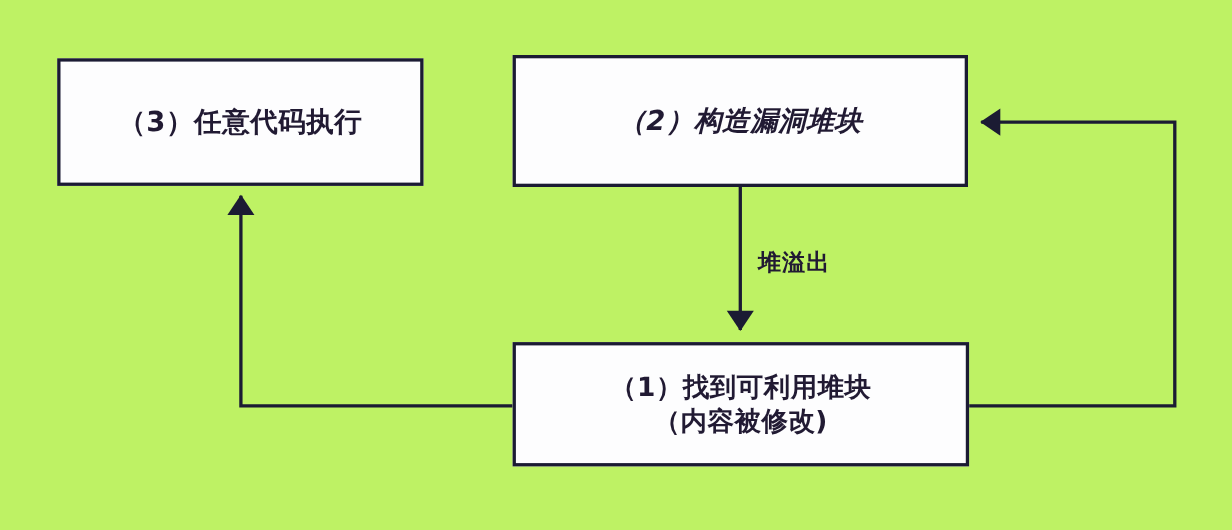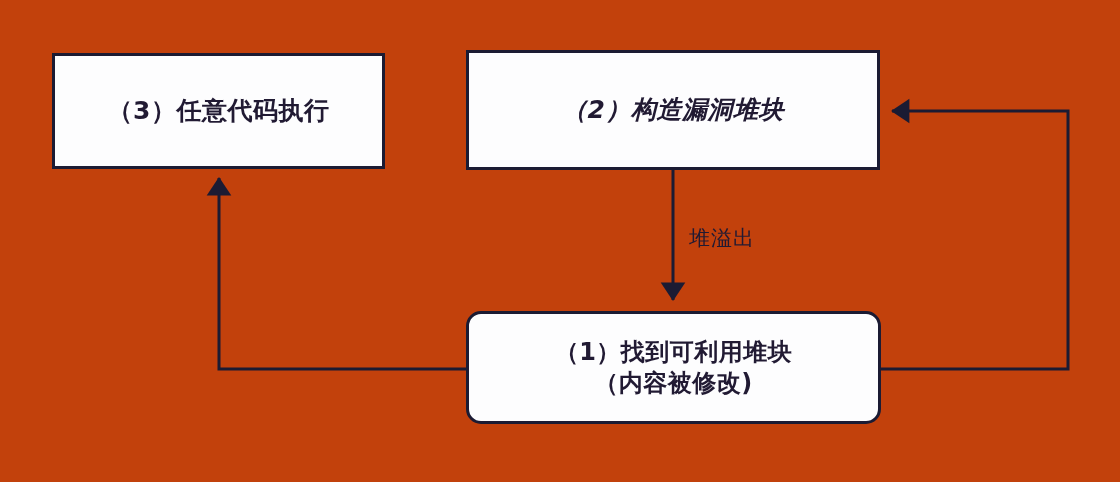--- a/index.html
+++ b/index.html
@@ -11,21 +11,21 @@
     width: 1120px;
     height: 482px;
     background: #fafbfc;
     font-family: "DejaVu Sans", "Liberation Sans", sans-serif;
     overflow: hidden;
   }
   #diagram-root {
     position: relative;
     width: 1120px;
     height: 482px;
-    background: #c2410c;
+    background: #bef264;
   }
   #edge-layer {
     position: absolute;
     left: 0;
     top: 0;
     width: 1120px;
     height: 482px;
   }
   .node {
     position: absolute;
@@ -55,33 +55,32 @@
     top: 50px;
     width: 414px;
     height: 120px;
     font-style: italic;
   }
   #node-find-chunk {
     left: 466px;
     top: 311px;
     width: 415px;
     height: 113px;
-    border-radius: 15px;
   }
   #node-arbitrary-code .node-label,
   #node-construct-chunk .node-label {
     font-size: 25px;
   }
   #node-find-chunk .node-label {
     font-size: 24px;
   }
   .edge-label {
     position: absolute;
     color: #211a33;
-    font-weight: normal;
+    font-weight: bold;
     font-size: 21px;
     letter-spacing: 1px;
     white-space: nowrap;
   }
   #edge-label-heap-overflow {
     left: 689px;
     top: 224px;
   }
 </style>
 </head>

